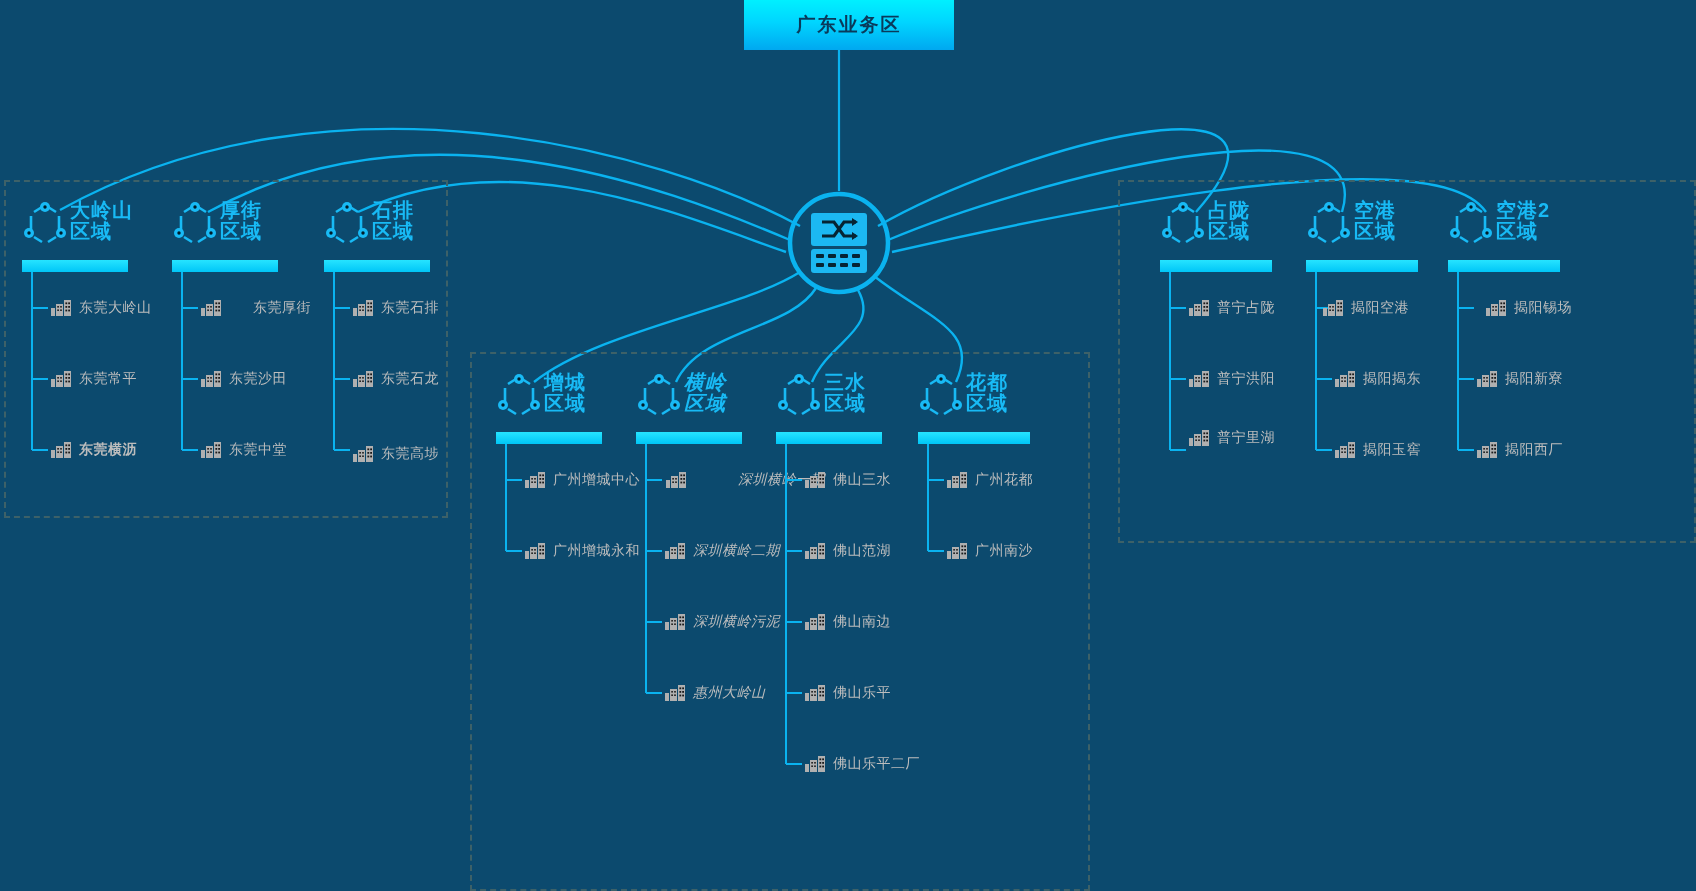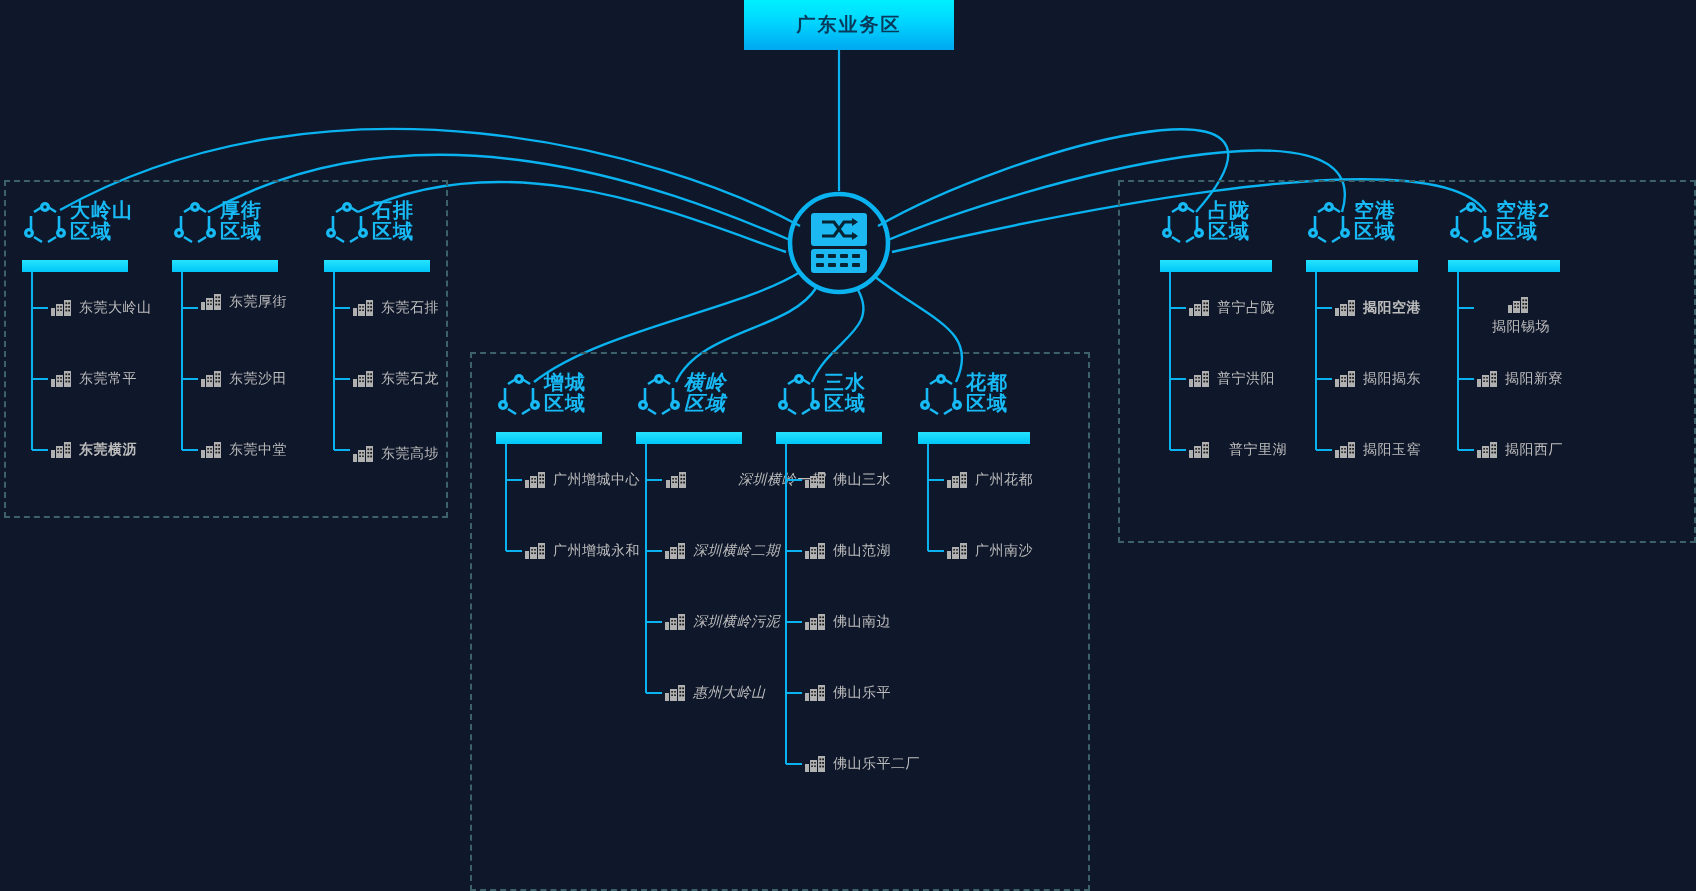--- a/index.html
+++ b/index.html
@@ -1,19 +1,19 @@
 <!DOCTYPE html>
 <html><head>
 <meta charset="utf-8">
 <style>
   html,body{margin:0;padding:0;background:#000;}
   body{width:1696px;height:891px;position:relative;overflow:hidden;
        font-family:"Liberation Sans","DejaVu Sans",sans-serif;}
 
-  #stage{position:absolute;left:0;top:0;width:1696px;height:891px;background:#0f172a;}
+  #stage{position:absolute;left:0;top:0;width:1696px;height:891px;background:#0c4a6e;}
 
   
   #banner{position:absolute;left:744px;top:0px;width:210px;height:50px;
      background:linear-gradient(180deg,#00f0ff 0%,#00d5ff 45%,#00a8f0 100%);
      color:#0a3a5a;font-size:19px;font-weight:bold;letter-spacing:2px;
      display:flex;align-items:center;justify-content:center;}
 
   
   #links{position:absolute;left:0;top:0;width:1696px;height:891px;}
 
@@ -218,21 +218,21 @@
             <div>区域</div>
           </div>
         </div>
         <div class="bar" style="left: 0px; top: 62px; width: 106px;"></div>
         <svg class="tree" width="40" height="192" style="left: 4px; top: 74px;">
           <path d="M6,0 L6,178" fill="none" stroke="#0ab3f0" stroke-width="2"></path>
           <path d="M6,36 L22,36" fill="none" stroke="#0ab3f0" stroke-width="2"></path>
           <path d="M6,107 L22,107" fill="none" stroke="#0ab3f0" stroke-width="2"></path>
           <path d="M6,178 L22,178" fill="none" stroke="#0ab3f0" stroke-width="2"></path>
         </svg>
-        <div class="leaf" style="left: 28px; top: 92px;">
+        <div class="leaf" style="left: 28px; top: 98px; gap: 24px;">
           <span class="bico"><svg viewBox="0 0 22 18" width="22" height="18" xmlns="http://www.w3.org/2000/svg">
               <g fill="#b0b0b0">
                 <rect x="1" y="9" width="4" height="8"></rect>
                 <rect x="6" y="5" width="7" height="12"></rect>
                 <rect x="14" y="1" width="7" height="16"></rect>
               </g>
               <g fill="#1a1a1a">
                 <rect x="7.3" y="7" width="1.6" height="1.6"></rect>
                 <rect x="10.2" y="7" width="1.6" height="1.6"></rect>
                 <rect x="7.3" y="10.4" width="1.6" height="1.6"></rect>
@@ -893,21 +893,21 @@
                 <rect x="15.4" y="3.4" width="1.8" height="1.8"></rect>
                 <rect x="18.2" y="3.4" width="1.8" height="1.8"></rect>
                 <rect x="15.4" y="7" width="1.8" height="1.8"></rect>
                 <rect x="18.2" y="7" width="1.8" height="1.8"></rect>
                 <rect x="15.4" y="10.6" width="1.8" height="1.8"></rect>
                 <rect x="18.2" y="10.6" width="1.8" height="1.8"></rect>
               </g>
             </svg></span>
           <span class="lname">普宁洪阳</span>
         </div>
-        <div class="leaf" style="left: 28px; top: 240px; gap: 12px;">
+        <div class="leaf" style="left: 28px; top: 228px;">
           <span class="bico"><svg viewBox="0 0 22 18" width="22" height="18" xmlns="http://www.w3.org/2000/svg">
               <g fill="#b0b0b0">
                 <rect x="1" y="9" width="4" height="8"></rect>
                 <rect x="6" y="5" width="7" height="12"></rect>
                 <rect x="14" y="1" width="7" height="16"></rect>
               </g>
               <g fill="#1a1a1a">
                 <rect x="7.3" y="7" width="1.6" height="1.6"></rect>
                 <rect x="10.2" y="7" width="1.6" height="1.6"></rect>
                 <rect x="7.3" y="10.4" width="1.6" height="1.6"></rect>
@@ -950,21 +950,21 @@
             <div>区域</div>
           </div>
         </div>
         <div class="bar" style="left: 0px; top: 62px; width: 112px;"></div>
         <svg class="tree" width="40" height="192" style="left: 4px; top: 74px;">
           <path d="M6,0 L6,178" fill="none" stroke="#0ab3f0" stroke-width="2"></path>
           <path d="M6,36 L22,36" fill="none" stroke="#0ab3f0" stroke-width="2"></path>
           <path d="M6,107 L22,107" fill="none" stroke="#0ab3f0" stroke-width="2"></path>
           <path d="M6,178 L22,178" fill="none" stroke="#0ab3f0" stroke-width="2"></path>
         </svg>
-        <div class="leaf" style="left: 28px; top: 98px; font-weight: bold;">
+        <div class="leaf" style="left: 16px; top: 98px;">
           <span class="bico"><svg viewBox="0 0 22 18" width="22" height="18" xmlns="http://www.w3.org/2000/svg">
               <g fill="#b0b0b0">
                 <rect x="1" y="9" width="4" height="8"></rect>
                 <rect x="6" y="5" width="7" height="12"></rect>
                 <rect x="14" y="1" width="7" height="16"></rect>
               </g>
               <g fill="#1a1a1a">
                 <rect x="7.3" y="7" width="1.6" height="1.6"></rect>
                 <rect x="10.2" y="7" width="1.6" height="1.6"></rect>
                 <rect x="7.3" y="10.4" width="1.6" height="1.6"></rect>
@@ -1051,21 +1051,21 @@
             <div>区域</div>
           </div>
         </div>
         <div class="bar" style="left: 0px; top: 62px; width: 112px;"></div>
         <svg class="tree" width="40" height="192" style="left: 4px; top: 74px;">
           <path d="M6,0 L6,178" fill="none" stroke="#0ab3f0" stroke-width="2"></path>
           <path d="M6,36 L22,36" fill="none" stroke="#0ab3f0" stroke-width="2"></path>
           <path d="M6,107 L22,107" fill="none" stroke="#0ab3f0" stroke-width="2"></path>
           <path d="M6,178 L22,178" fill="none" stroke="#0ab3f0" stroke-width="2"></path>
         </svg>
-        <div class="leaf" style="left: 44px; top: 98px; flex-direction: column;">
+        <div class="leaf" style="left: 37px; top: 98px;">
           <span class="bico"><svg viewBox="0 0 22 18" width="22" height="18" xmlns="http://www.w3.org/2000/svg">
               <g fill="#b0b0b0">
                 <rect x="1" y="9" width="4" height="8"></rect>
                 <rect x="6" y="5" width="7" height="12"></rect>
                 <rect x="14" y="1" width="7" height="16"></rect>
               </g>
               <g fill="#1a1a1a">
                 <rect x="7.3" y="7" width="1.6" height="1.6"></rect>
                 <rect x="10.2" y="7" width="1.6" height="1.6"></rect>
                 <rect x="7.3" y="10.4" width="1.6" height="1.6"></rect>

